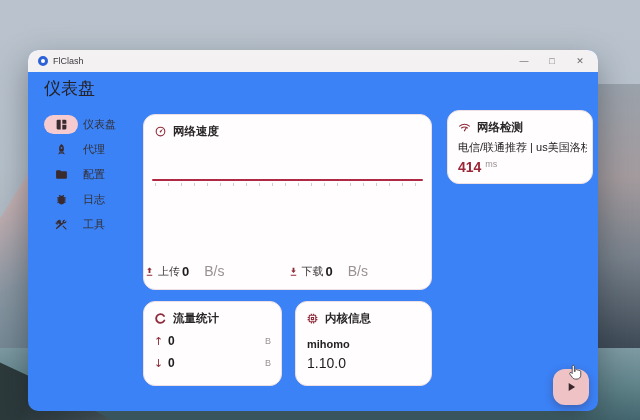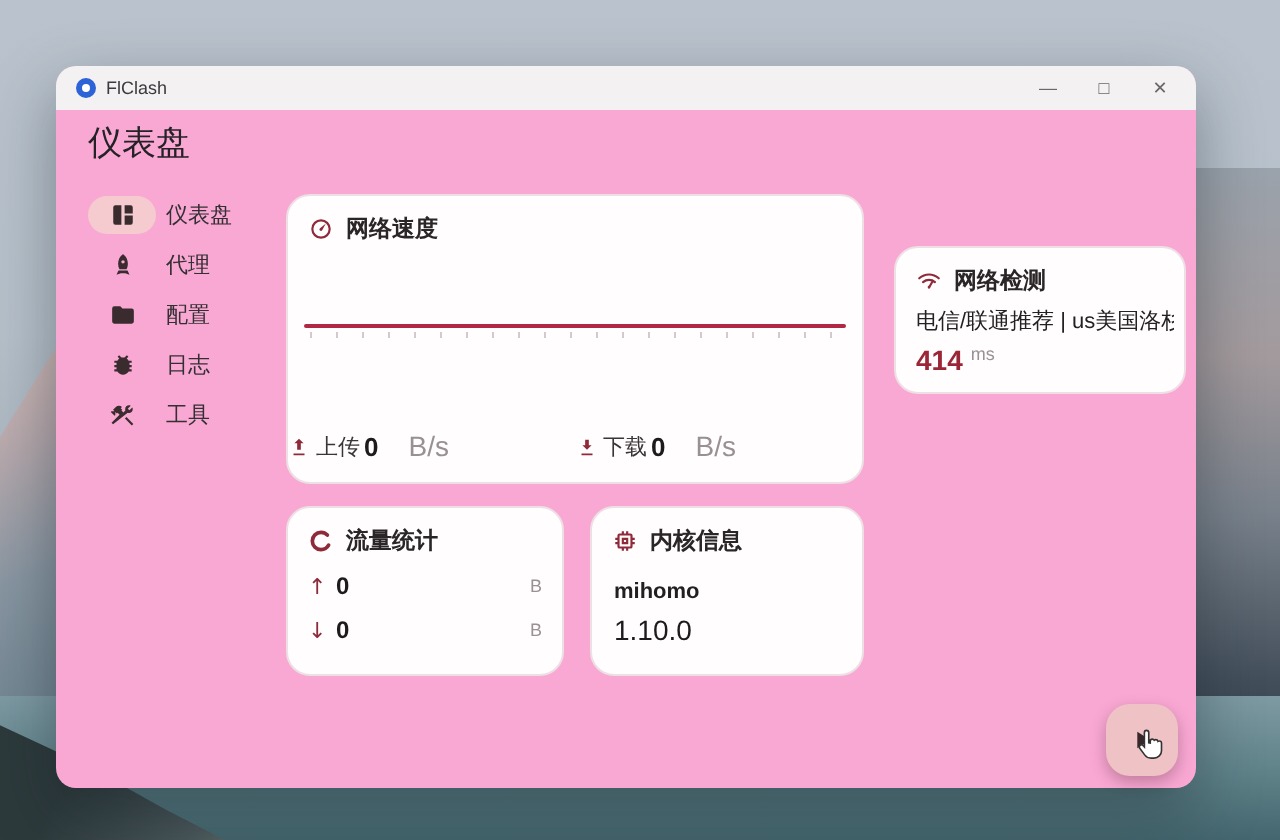--- a/index.html
+++ b/index.html
@@ -13,22 +13,22 @@
     clip-path:polygon(0 42%,30% 4%,52% 34%,72% 22%,100% 92%,100% 100%,0 100%); }
   .wp-water { position:absolute; left:0; bottom:0; width:100%; height:72px;
     background:linear-gradient(180deg,#7e9aa3 0%,#5e8188 55%,#44666e 100%); }
   .wp-rock-left { position:absolute; left:0; bottom:0; width:150px; height:70px;
     background:linear-gradient(120deg,#2d3a3c 30%,#49565a 70%,#6c7a72 100%);
     clip-path:polygon(0 18%,30% 48%,55% 78%,75% 100%,0 100%); }
   .wp-cliff-right { position:absolute; right:0; top:84px; width:46px; height:336px;
     background:linear-gradient(180deg,#9aa2ab 0%,#a39a9d 28%,#77808a 52%,#434f5b 76%,#1f2b34 100%); }
 
   
-  .window { position:absolute; left:28px; top:33px; width:570px; height:361px;
-    border-radius:10px; background:#f9a8d4; box-shadow:0 12px 32px rgba(15,25,35,.38); }
+  .window { position:absolute; left:28px; top:50px; width:570px; height:361px;
+    border-radius:10px; background:#3b82f6; box-shadow:0 12px 32px rgba(15,25,35,.38); }
   .titlebar { height:22px; background:#f4f1f3; border-radius:10px 10px 0 0;
     display:flex; align-items:center; padding:0 4px 0 10px; }
   .logo { width:10px; height:10px; border-radius:50%; border:3px solid #2e63d8; background:#fff; }
   .app-name { font-size:9px; color:#3c3a3e; margin-left:5px; }
   .controls { margin-left:auto; display:flex; }
   .ctrl { width:28px; height:20px; display:flex; align-items:center; justify-content:center;
     color:#6b686b; font-size:9px; cursor:pointer; }
   .page-title { position:absolute; left:16px; top:27px; font-size:17px; color:#242226; }
 
   
@@ -40,21 +40,21 @@
   .side-icon svg { width:13px; height:13px; }
   .side-label { font-size:11px; color:#332f32; margin-left:5px; }
 
   
   .card { background:#fffdfd; border:1px solid #eddfe3; border-radius:12px; position:relative; }
   .card-head { position:absolute; top:9px; left:10px; display:flex; align-items:center; gap:6px; }
   .card-head svg { width:13px; height:13px; color:#8e2a3a; flex:none; }
   .card-title { font-size:11.5px; color:#2a2628; font-weight:bold; }
 
   .main-col { position:absolute; left:115px; top:64px; width:289px; }
-  .card.netspeed { width:289px; height:145px; }
+  .card.netspeed { width:289px; height:176px; }
   .chart-line { position:absolute; left:8px; right:8px; top:64px; height:2px;
     background:#b12844; border-radius:1px; }
   .chart-ticks { position:absolute; left:11px; right:11px; top:68px; height:3px;
     background:repeating-linear-gradient(90deg,#d6c9cd 0 1px,transparent 1px 13px); }
   .speed-stats { position:absolute; left:0; right:0; bottom:10px; display:flex; }
   .speed-col { flex:1; display:flex; align-items:center; gap:2px; }
   .speed-label { display:flex; align-items:center; gap:3px; font-size:11px; color:#3a3539; }
   .speed-label svg { width:11px; height:11px; color:#8e2a3a; }
   .speed-value { font-size:13px; font-weight:bold; color:#1d1b1e; }
   .speed-value .unit { font-size:14px; color:#999094; font-weight:normal; margin-left:15px; }
@@ -74,21 +74,21 @@
   .right-col { position:absolute; left:419px; top:60px; width:146px; }
   .card.outbound { width:146px; height:125px; }
   .radio-row { position:absolute; left:12px; display:flex; align-items:center; gap:9px;
     height:18px; cursor:pointer; }
   .radio-row.r0 { top:41px; } .radio-row.r1 { top:69px; } .radio-row.r2 { top:97px; }
   .radio { width:13px; height:13px; border-radius:50%; border:1.8px solid #5c5659; position:relative; flex:none; }
   .radio.sel { border-color:#8e2a3a; }
   .radio.sel::after { content:""; position:absolute; inset:2px; background:#8e2a3a; border-radius:50%; }
   .radio-label { font-size:12px; color:#2a2628; }
 
-  .card.netcheck { width:146px; height:74px; margin-top:30px; }
+  .card.netcheck { width:146px; height:74px; margin-top:0; }
   .provider { position:absolute; left:10px; top:29px; right:5px; font-size:11px;
     color:#242124; white-space:nowrap; overflow:hidden; }
   .latency { position:absolute; left:10px; top:48px; display:flex; align-items:flex-start; gap:4px; }
   .lat-val { font-size:14px; font-weight:bold; color:#9b2637; }
   .lat-unit { font-size:9px; color:#9a9195; }
 
   .fab { position:absolute; right:9px; bottom:6px; width:36px; height:36px; border-radius:12px;
     background:#efc3c6; box-shadow:0 3px 8px rgba(60,20,25,.3);
     display:flex; align-items:center; justify-content:center; cursor:pointer; }
   .fab svg { width:14px; height:14px; color:#38262a; }

